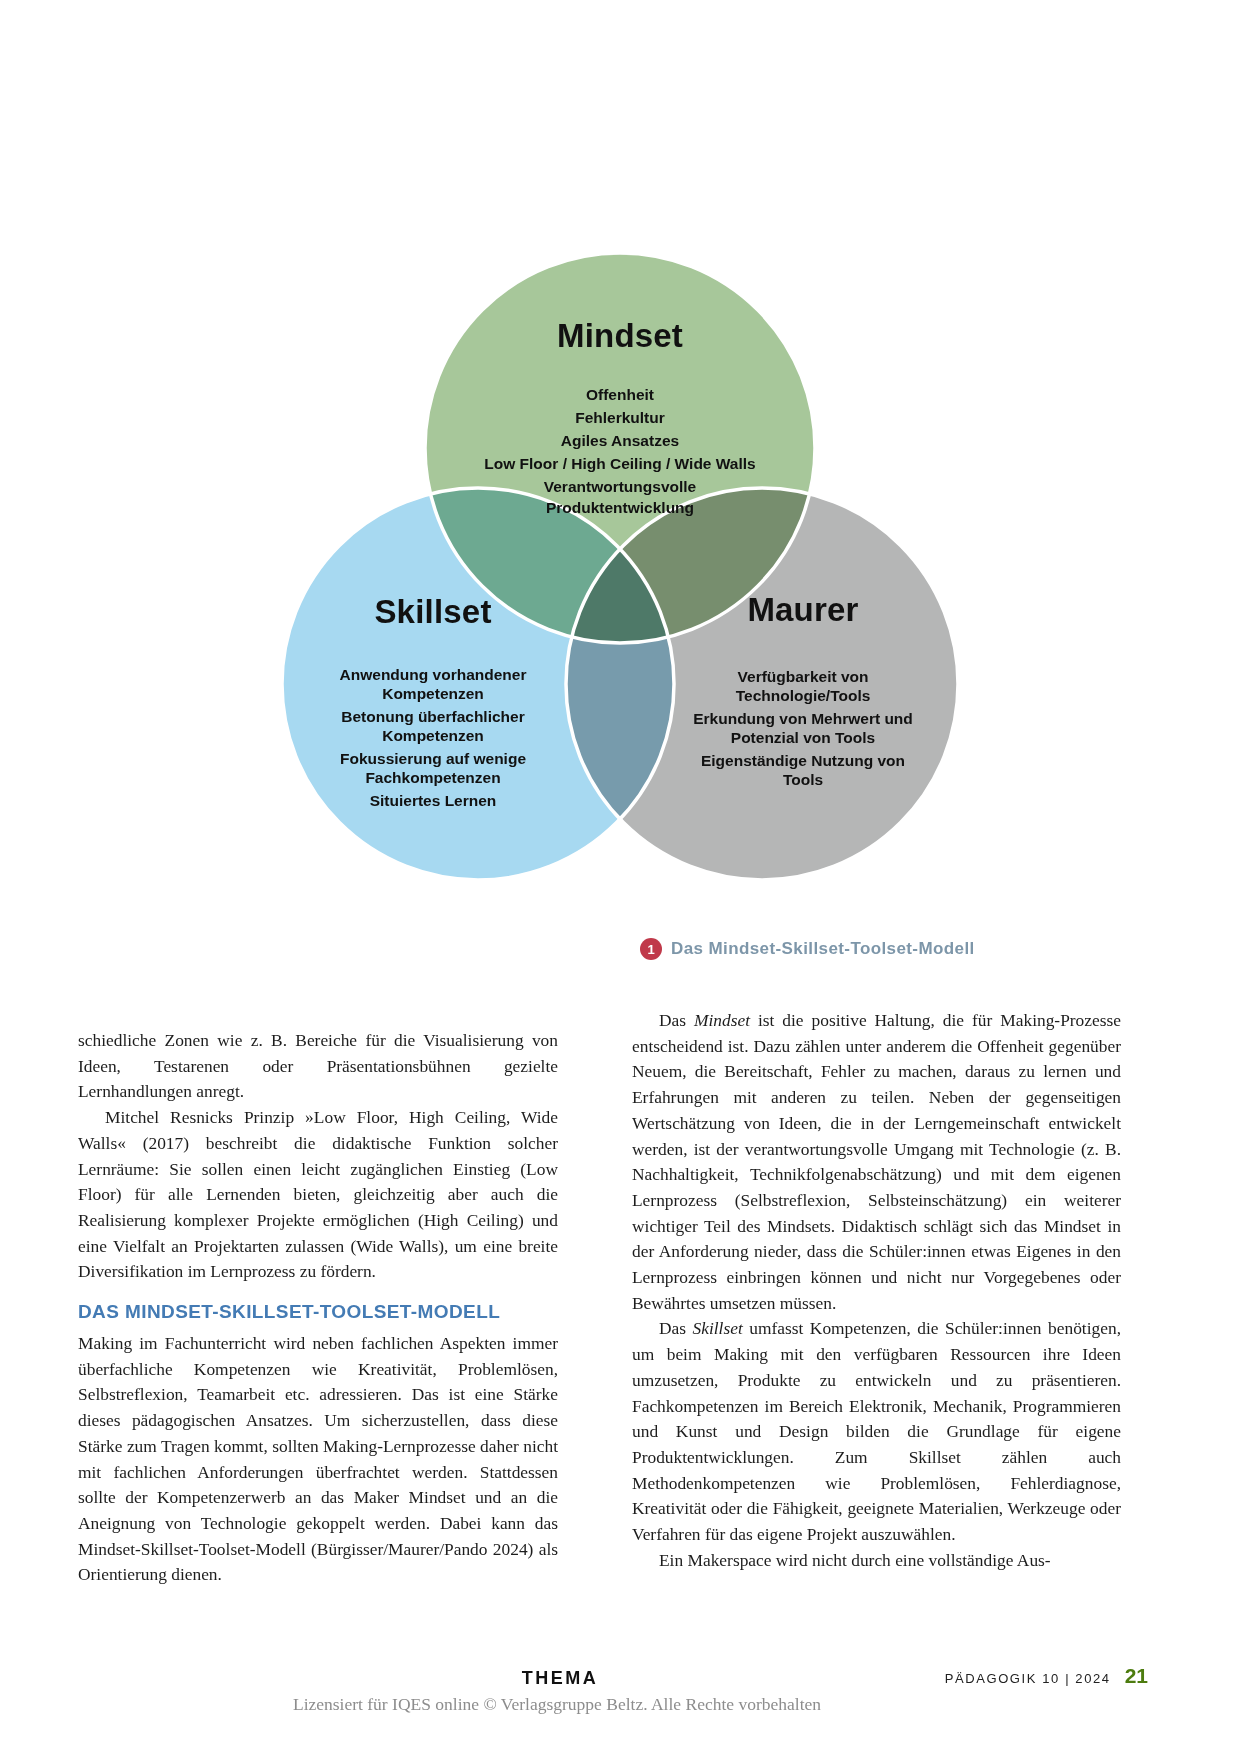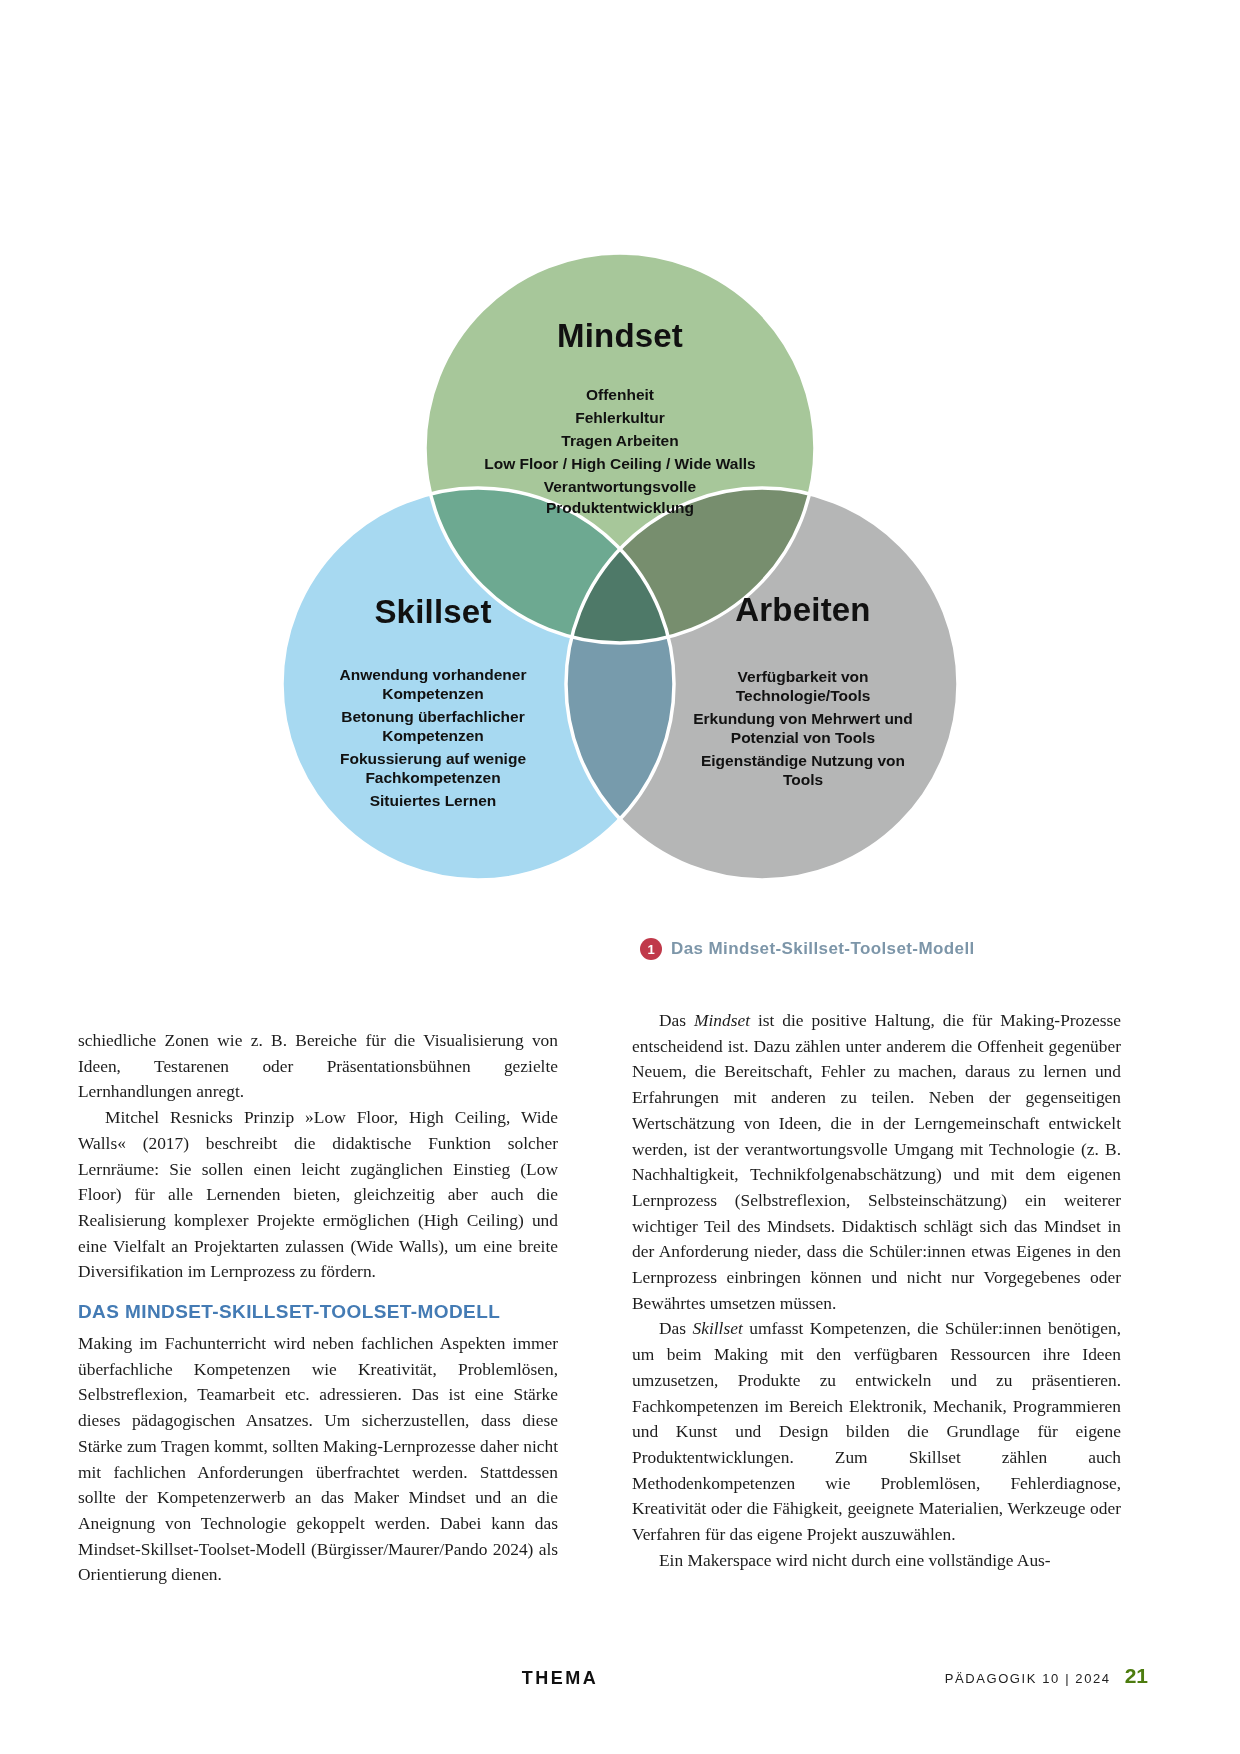--- a/index.html
+++ b/index.html
@@ -62,38 +62,38 @@
       <circle cx="620" cy="448" r="195" fill="none" stroke="#ffffff" stroke-width="3.5"></circle>
       <circle cx="478" cy="684" r="196" fill="none" stroke="#ffffff" stroke-width="3.5"></circle>
       <circle cx="762" cy="684" r="196" fill="none" stroke="#ffffff" stroke-width="3.5"></circle>
     </g>
   </svg>
 
   <div class="venn-label venn-title" style="left:620px;top:336px;">Mindset</div>
   <div class="venn-items mindset-items" style="left:620px;top:360px;width:340px;">
     <div class="vi">Offenheit</div>
     <div class="vi">Fehlerkultur</div>
-    <div class="vi">Tragen Arbeiten</div>
+    <div class="vi">Agiles Ansatzes</div>
     <div class="vi">Low Floor / High Ceiling / Wide Walls</div>
     <div class="vi">Verantwortungsvolle
 Produktentwicklung</div>
   </div>
 
   <div class="venn-label venn-title" style="left:433px;top:612px;">Skillset</div>
   <div class="venn-items skillset-items" style="left:433px;top:641px;width:260px;">
     <div class="vi">Anwendung vorhandener
 Kompetenzen</div>
     <div class="vi">Betonung überfachlicher
 Kompetenzen</div>
     <div class="vi">Fokussierung auf wenige
 Fachkompetenzen</div>
     <div class="vi">Situiertes Lernen</div>
   </div>
 
-  <div class="venn-label venn-title" style="left:803px;top:610px;">Arbeiten</div>
+  <div class="venn-label venn-title" style="left:803px;top:610px;">Maurer</div>
   <div class="venn-items toolset-items" style="left:803px;top:643px;width:280px;">
     <div class="vi">Verfügbarkeit von
 Technologie/Tools</div>
     <div class="vi">Erkundung von Mehrwert und
 Potenzial von Tools</div>
     <div class="vi">Eigenständige Nutzung von
 Tools</div>
   </div>
 
   <div class="fig-caption">
@@ -112,14 +112,15 @@
     <p class="indent"><span>Das </span><i>Mindset</i><span> ist die positive Haltung, die für Making-Prozesse entscheidend ist. Dazu zählen unter anderem die Offenheit gegenüber Neuem, die Bereitschaft, Fehler zu machen, daraus zu lernen und Erfahrungen mit anderen zu teilen. Neben der gegenseitigen Wertschätzung von Ideen, die in der Lerngemeinschaft entwickelt werden, ist der verantwortungsvolle Umgang mit Technologie (z. B. Nachhaltigkeit, Technikfolgenabschätzung) und mit dem eigenen Lernprozess (Selbstreflexion, Selbsteinschätzung) ein weiterer wichtiger Teil des Mindsets. Didaktisch schlägt sich das Mindset in der Anforderung nieder, dass die Schüler:innen etwas Eigenes in den Lernprozess einbringen können und nicht nur Vorgegebenes oder Bewährtes umsetzen müssen.</span></p>
     <p class="indent"><span>Das </span><i>Skillset</i><span> umfasst Kompetenzen, die Schüler:innen benötigen, um beim Making mit den verfügbaren Ressourcen ihre Ideen umzusetzen, Produkte zu entwickeln und zu präsentieren. Fachkompetenzen im Bereich Elektronik, Mechanik, Programmieren und Kunst und Design bilden die Grundlage für eigene Produktentwicklungen. Zum Skillset zählen auch Methodenkompetenzen wie Problemlösen, Fehlerdiagnose, Kreativität oder die Fähigkeit, geeignete Materialien, Werkzeuge oder Verfahren für das eigene Projekt auszuwählen.</span></p>
     <p class="indent">Ein Makerspace wird nicht durch eine vollständige Aus-</p>
   </div>
 
   <div class="footer-section">THEMA</div>
   <div class="footer-right">
     <span class="footer-journal">PÄDAGOGIK 10 | 2024</span>
     <span class="footer-page">21</span>
   </div>
+  <div class="license-line">Lizensiert für IQES online © Verlagsgruppe Beltz. Alle Rechte vorbehalten</div>
 
 </div>
 
 </body></html>

